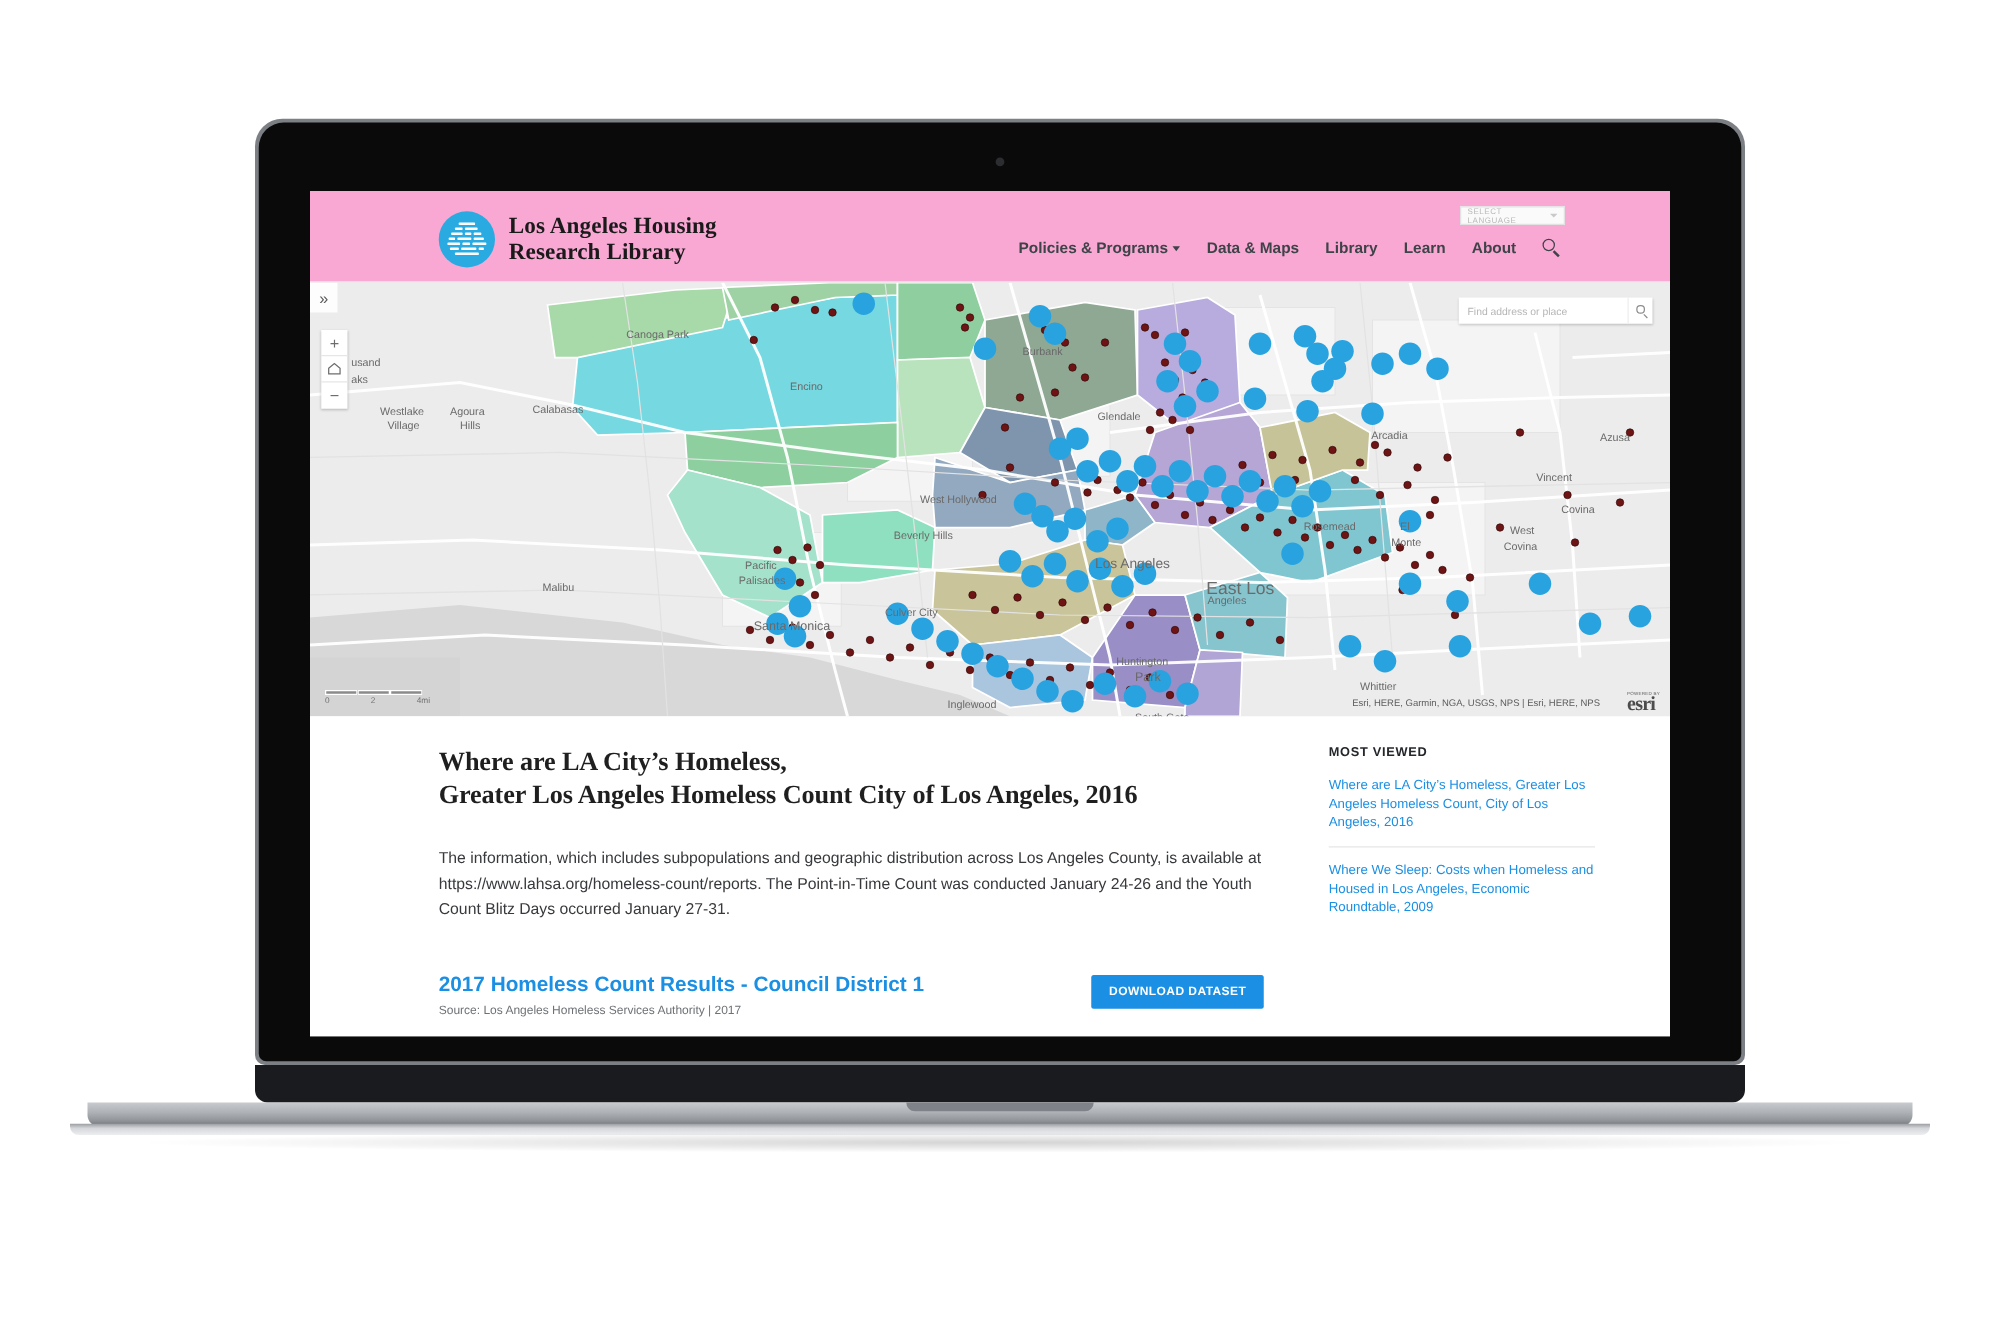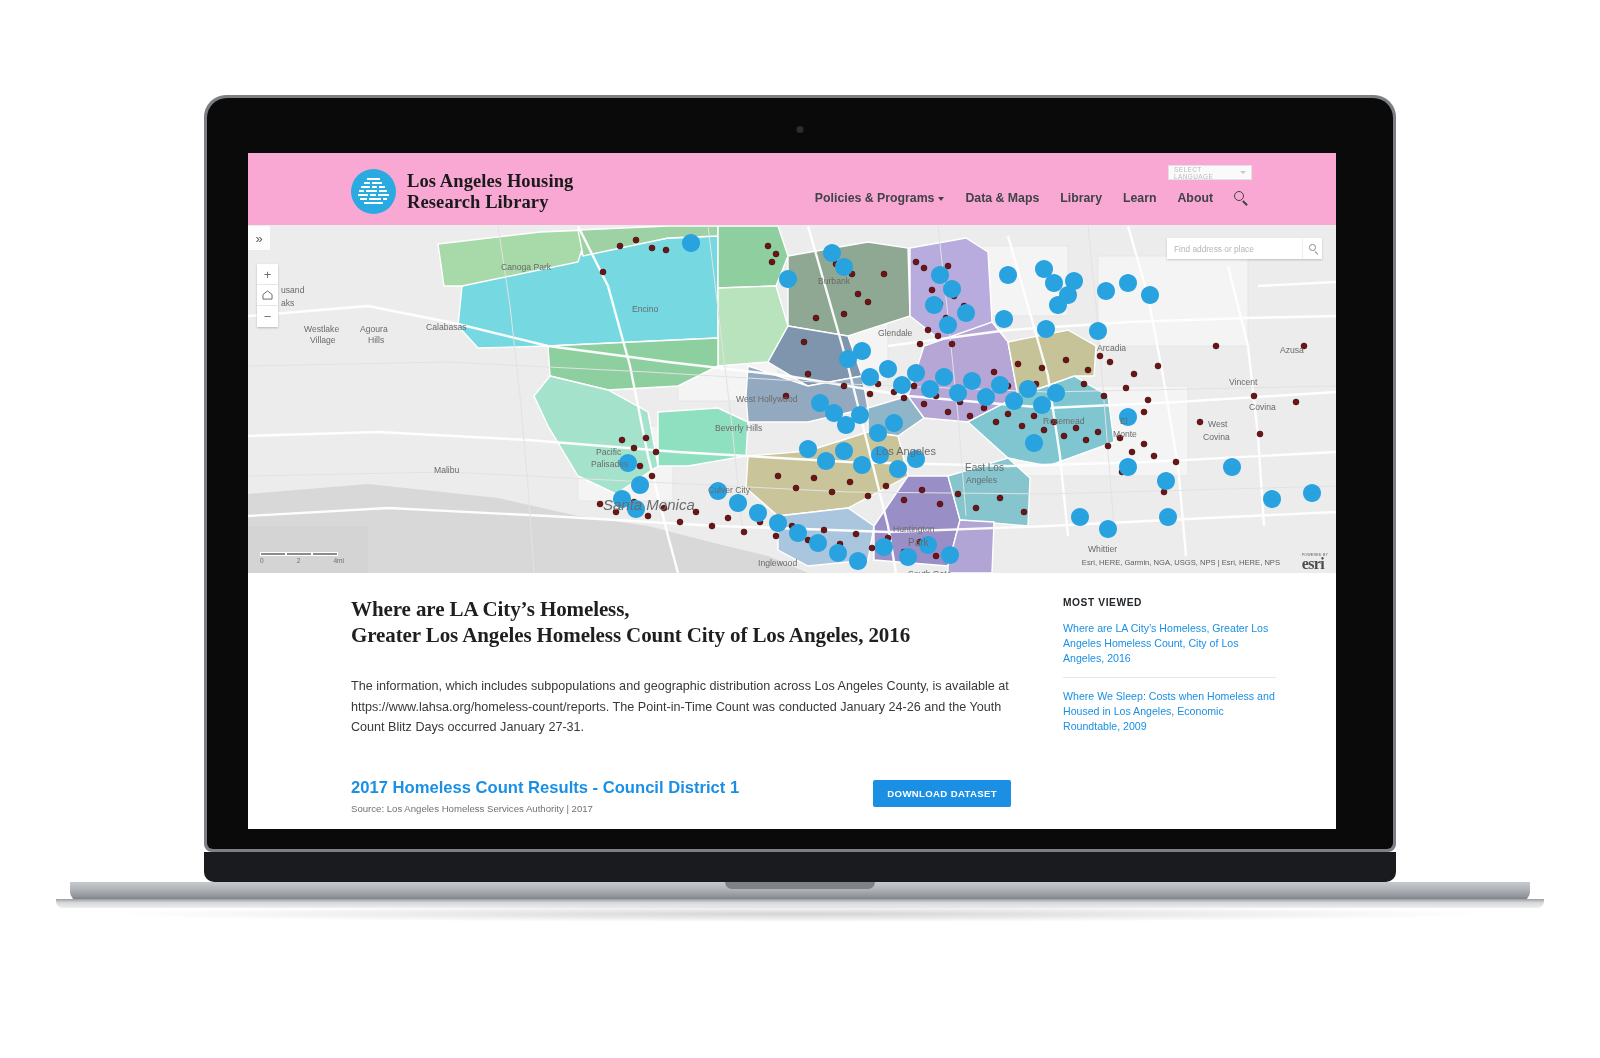--- a/index.html
+++ b/index.html
@@ -602,25 +602,25 @@
               <span class="map-label" style="position: absolute; left: 872px; top: 190px; font-size: 8.6px; color: rgb(106, 106, 106); white-space: nowrap;">El</span>
               <span class="map-label" style="position: absolute; left: 865px; top: 203px; font-size: 8.6px; color: rgb(106, 106, 106); white-space: nowrap;">Monte</span>
               <span class="map-label" style="position: absolute; left: 1001px; top: 176px; font-size: 8.6px; color: rgb(106, 106, 106); white-space: nowrap;">Covina</span>
               <span class="map-label" style="position: absolute; left: 960px; top: 193px; font-size: 8.6px; color: rgb(106, 106, 106); white-space: nowrap;">West</span>
               <span class="map-label" style="position: absolute; left: 955px; top: 206px; font-size: 8.6px; color: rgb(106, 106, 106); white-space: nowrap;">Covina</span>
               <span class="map-label" style="position: absolute; left: 488px; top: 168px; font-size: 8.6px; color: rgb(106, 106, 106); white-space: nowrap;">West Hollywood</span>
               <span class="map-label" style="position: absolute; left: 467px; top: 197px; font-size: 8.6px; color: rgb(106, 106, 106); white-space: nowrap;">Beverly Hills</span>
               <span class="map-label" style="position: absolute; left: 348px; top: 221px; font-size: 8.6px; color: rgb(106, 106, 106); white-space: nowrap;">Pacific</span>
               <span class="map-label" style="position: absolute; left: 343px; top: 233px; font-size: 8.6px; color: rgb(106, 106, 106); white-space: nowrap;">Palisades</span>
               <span class="map-label" style="position: absolute; left: 628px; top: 219px; font-size: 11px; color: rgb(106, 106, 106); white-space: nowrap;">Los Angeles</span>
-              <span class="map-label" style="position: absolute; left: 717px; top: 236px; font-size: 10px; color: rgb(106, 106, 106); white-space: nowrap;">East Los</span>
+              <span class="map-label" style="position: absolute; left: 717px; top: 236px; font-size: 14px; color: rgb(106, 106, 106); white-space: nowrap;">East Los</span>
               <span class="map-label" style="position: absolute; left: 718px; top: 249px; font-size: 8.6px; color: rgb(106, 106, 106); white-space: nowrap;">Angeles</span>
               <span class="map-label" style="position: absolute; left: 186px; top: 239px; font-size: 8.6px; color: rgb(106, 106, 106); white-space: nowrap;">Malibu</span>
               <span class="map-label" style="position: absolute; left: 460px; top: 259px; font-size: 8.6px; color: rgb(106, 106, 106); white-space: nowrap;">Culver City</span>
-              <span class="map-label" style="position: absolute; left: 355px; top: 270px; font-size: 15px; color: rgb(106, 106, 106); white-space: nowrap; font-style: italic;">Santa Monica</span>
+              <span class="map-label" style="position: absolute; left: 355px; top: 270px; font-size: 10px; color: rgb(106, 106, 106); white-space: nowrap;">Santa Monica</span>
               <span class="map-label" style="position: absolute; left: 510px; top: 332px; font-size: 8.6px; color: rgb(106, 106, 106); white-space: nowrap;">Inglewood</span>
               <span class="map-label" style="position: absolute; left: 645px; top: 298px; font-size: 8.6px; color: rgb(106, 106, 106); white-space: nowrap;">Huntington</span>
               <span class="map-label" style="position: absolute; left: 660px; top: 311px; font-size: 10px; color: rgb(106, 106, 106); white-space: nowrap;">Park</span>
               <span class="map-label" style="position: absolute; left: 660px; top: 343px; font-size: 8.6px; color: rgb(106, 106, 106); white-space: nowrap;">South Gate</span>
               <span class="map-label" style="position: absolute; left: 840px; top: 318px; font-size: 8.6px; color: rgb(106, 106, 106); white-space: nowrap;">Whittier</span>
             </div>
 
           <div class="map-expand">»</div>
 
           <div class="map-zoom">

